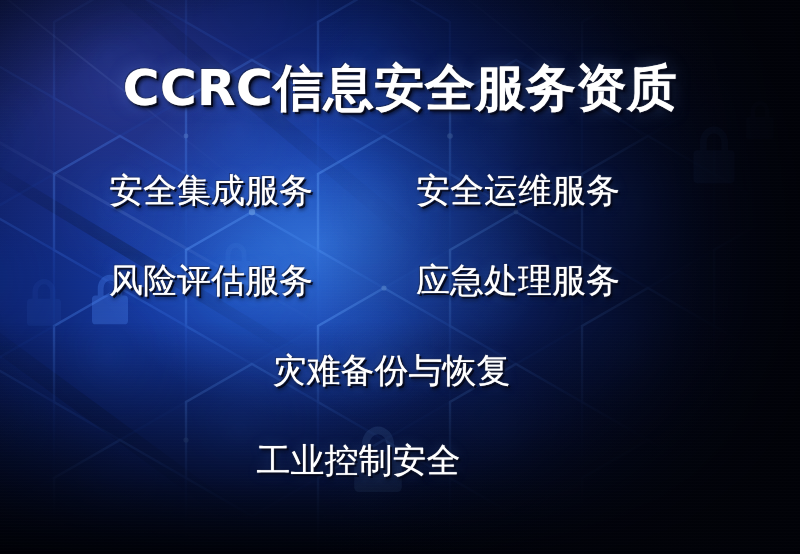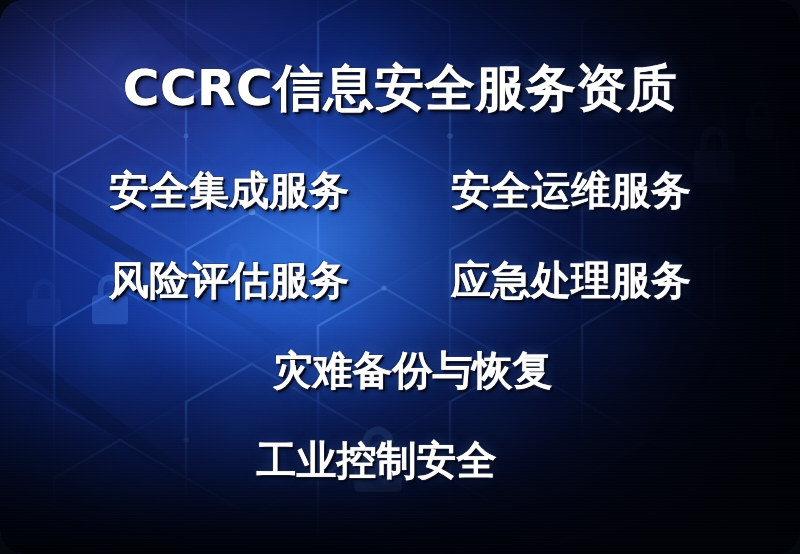--- a/index.html
+++ b/index.html
@@ -9,21 +9,20 @@
     overflow:hidden;
     background:#05070f;
     font-family:"DejaVu Sans","Liberation Sans",sans-serif;
   }
 
   #poster {
     position:relative;
     width:800px; height:554px;
     overflow:hidden;
     background:#070c1c;
-    border-radius:24px;
   }
 
   
   .bg-layer { position:absolute; inset:0; pointer-events:none; }
 
   
   .bg-base {
     background:
       radial-gradient(ellipse 560px 420px at 34% 46%, #1b49b0 0%, #14369a 26%, #0d2472 48%, #08164a 68%, #050c27 86%, #04070f 100%),
       linear-gradient(110deg, #0a1846 0%, #0c1f58 26%, #0a1a48 52%, #05102c 74%, #040812 100%);
@@ -93,35 +92,35 @@
 
   .row {
     display:flex;
     justify-content:center;
     align-items:baseline;
     height:90px;
   }
 
   .cell {
     color:#ffffff;
-    font-size:40px;
+    font-size:34px;
     line-height:36px;
-    font-weight:bold;
+    font-weight:normal;
     white-space:nowrap;
     letter-spacing:0px;
     text-shadow:
        0 0 1px rgba(255,255,255,.85),
        2px 2px 0 rgba(4,8,26,.92),
        2px 3px 4px rgba(2,4,14,.80),
       -1px -1px 0 rgba(10,18,48,.45),
        0 0 14px rgba(110,165,255,.30);
   }
 
   .cell-left  { width:232px; text-align:left;  margin-right:55px; }
-  .cell-right { width:275px; text-align:right;margin-left:20px; }
+  .cell-right { width:275px; text-align:left;margin-left:20px; }
 </style>
 </head>
 <body>
 
 <div id="poster">
 
   <div class="bg-layer bg-base"></div>
   <div class="bg-layer bg-haze-tl"></div>
 
   <svg class="bg-layer streaks" width="800" height="554" viewBox="0 0 800 554">

